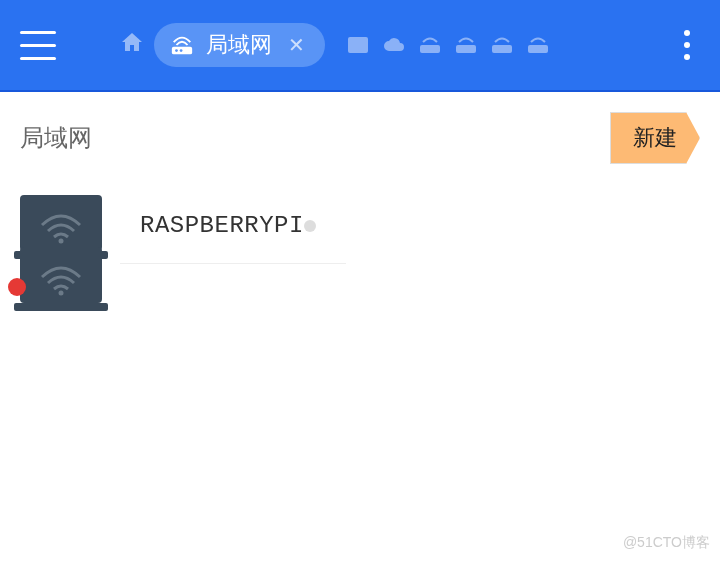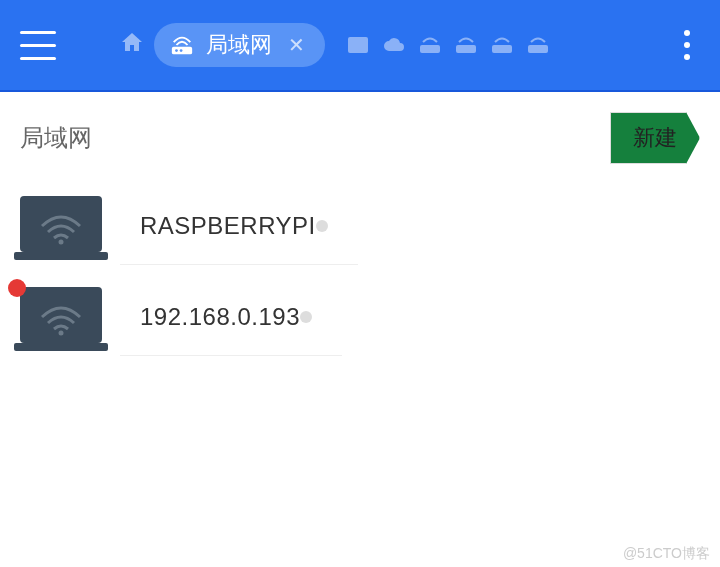--- a/index.html
+++ b/index.html
@@ -102,21 +102,21 @@
       display: flex;
       align-items: center;
       justify-content: space-between;
       padding: 20px 20px 10px 20px;
     }
     .subheader-title {
       color: #666;
       font-size: 24px;
     }
     .new-btn {
-      background: #15803d;
+      background: #fdba74;
       border: 1px solid #ddd;
       padding: 10px 22px;
       font-size: 22px;
       color: #222;
       cursor: pointer;
       position: relative;
       clip-path: polygon(0 0, calc(100% - 14px) 0, 100% 50%, calc(100% - 14px) 100%, 0 100%);
     }
     .list {
       padding: 0;
@@ -139,20 +139,21 @@
       position: relative;
       display: flex;
       align-items: center;
       padding-top: 14px;
     }
     .device-label {
       font-size: 24px;
       color: #333;
       flex: 1;
       letter-spacing: 0.5px;
+      font-family: Liberation Mono, monospace;
     }
     .row-dot {
       width: 12px;
       height: 12px;
       border-radius: 50%;
       background: #ddd;
       margin-right: 10px;
     }
     .red-badge {
       position: absolute;
@@ -160,21 +161,21 @@
       top: 14px;
       width: 18px;
       height: 18px;
       background: #e53935;
       border-radius: 50%;
       z-index: 2;
     }
     .watermark {
       position: absolute;
       right: 10px;
-      bottom: 4px;
+      bottom: 15px;
       color: #ccc;
       font-size: 14px;
     }
   </style>
 </head>
 <body>
 
 <div class="header">
   <div class="menu-btn">
     <span></span>
@@ -262,20 +263,16 @@
     </div>
   </div>
   <div class="row-wrap">
     <div class="red-badge"></div>
     <svg class="device-icon" viewBox="0 0 94 66">
         <rect x="6" y="2" width="82" height="56" rx="4" fill="#3a4a5a"></rect>
         <rect x="0" y="58" width="94" height="8" rx="2" fill="#3a4a5a"></rect>
         <path d="M28 32 Q47 14 66 32 M34 38 Q47 26 60 38 M40 44 Q47 38 54 44" stroke="#6b7a88" stroke-width="3" fill="none"></path>
         <circle cx="47" cy="48" r="2.5" fill="#6b7a88"></circle>
       </svg>
-    <div class="row">
-      <span class="device-label">192.168.0.193</span>
-      <span class="row-dot"></span>
-    </div>
   </div>
 </div>
 
 <div class="watermark">@51CTO博客</div>
 
 </body></html>

